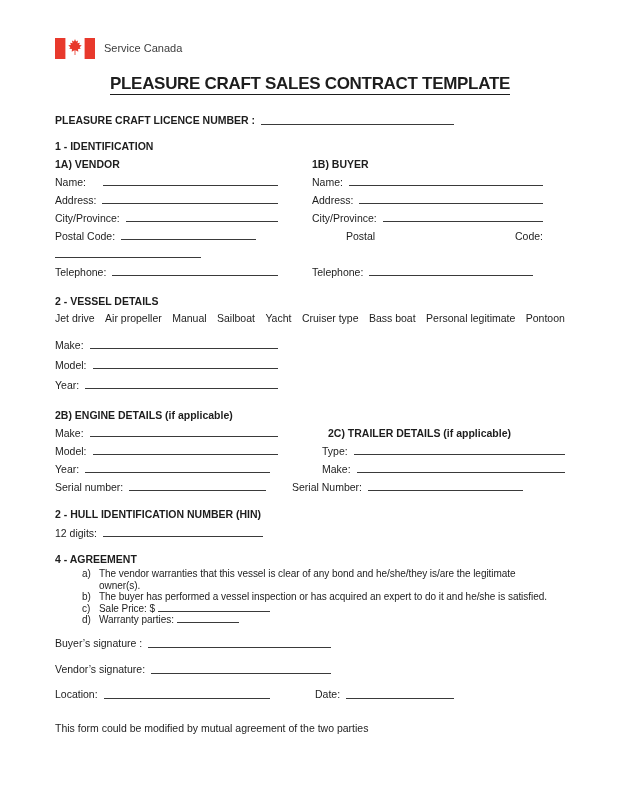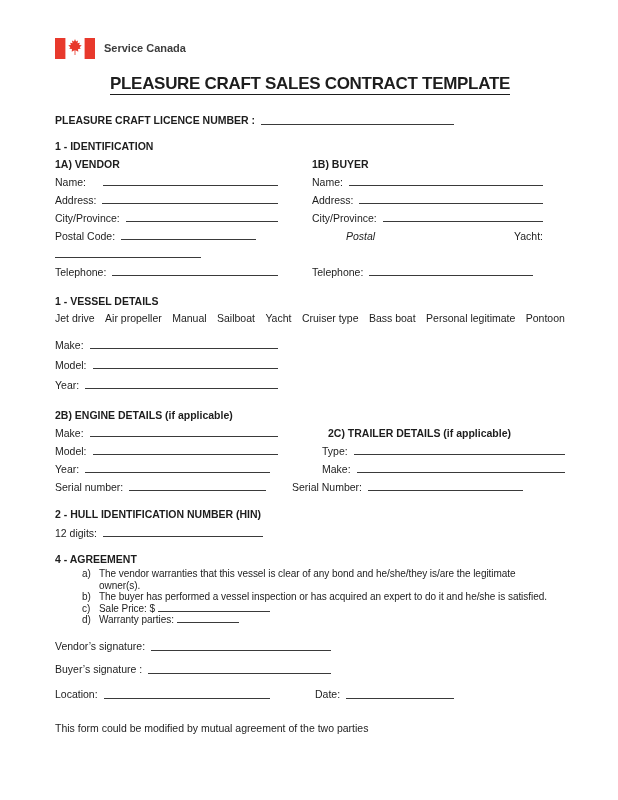--- a/index.html
+++ b/index.html
@@ -8,41 +8,41 @@
     background:#ffffff; color:#1d1d1d;
     font-family:"Liberation Sans", sans-serif; font-size:10.5px;
     padding:37px 53px 0 55px; position:relative; overflow:hidden;
   }
   .b { font-weight:bold; }
   
   .bline { display:inline-block; border-bottom:1px solid #3a3a3a; height:11px; flex:none; }
   .frow { display:flex; align-items:flex-end; height:13px; }
   .frow .fl { flex:1; margin-left:6px; margin-bottom:2px; }
   
-  .logo-row { display:flex; align-items:center; height:22px;font-weight:bold; }
+  .logo-row { display:flex; align-items:center; height:22px; }
   .flag { width:40px; height:21px; flex:none; }
   .svc { margin-left:9px; color:#3d3d3d; font-size:11px; }
   
   .title-row { margin-top:15px; text-align:center; }
   .title-text { font-weight:bold; font-size:17px; letter-spacing:-0.3px;
     border-bottom:1.4px solid #1d1d1d; padding-bottom:1px; }
   
   .licence-row { margin-top:18px; display:flex; align-items:flex-end; height:14px; }
   .licence-row .bline { width:193px; margin-left:6px; margin-bottom:1px; }
   
   .sech { font-weight:bold; }
   .h-ident { margin-top:14px; }
   
   .cols { display:flex;align-items:flex-end; }
   .vcol { width:223px; margin-right:34px; flex:none; }
   .bcol { flex:1; padding-right:22px; }
   .cols-1 .frow, .cols-2 .frow { margin-top:5px; }
   .headrow { margin-top:4px; }
   .postal-buyer { justify-content:space-between; }
-  .postal-word { margin-left:34px;font-style:italic; }
+  .postal-word { margin-left:34px; }
   
   .h-vessel { margin-top:17px; }
   .h-circle { margin-top:6px; }
   .types-row { margin-top:5px; display:flex; justify-content:space-between; }
   .mmy { margin-top:14px; width:223px; }
   .mmy .frow { margin-top:7px; }
   
   .cols-2 { margin-top:12px; }
   .vcol2 { width:223px; margin-right:14px; flex:none; }
   .tcol { flex:1; }
@@ -139,31 +139,31 @@
       <div class="frow">
           <span>Address:</span>
           <span class="bline fl"></span>
         </div>
       <div class="frow">
           <span>City/Province:</span>
           <span class="bline fl"></span>
         </div>
       <div class="frow postal-buyer">
           <span class="postal-word">Postal</span>
-          <span>Yacht:</span>
+          <span>Code:</span>
         </div>
       <div class="frow"></div>
       <div class="frow">
           <span>Telephone:</span>
           <span class="bline fl" style="margin-right:10px"></span>
         </div>
     </div>
   </div>
 
-  <div class="sech h-vessel">1 - VESSEL DETAILS</div>
+  <div class="sech h-vessel">2 - VESSEL DETAILS</div>
   <div class="types-row">
     <span>Jet drive</span>
     <span>Air propeller</span>
     <span>Manual</span>
     <span>Sailboat</span>
     <span>Yacht</span>
     <span>Cruiser type</span>
     <span>Bass boat</span>
     <span>Personal legitimate</span>
     <span>Pontoon</span>
@@ -247,27 +247,27 @@
       <span class="agbody"><span>Sale Price:  $</span>
       <span class="agline" style="width:112px"></span></span>
     </div>
     <div class="agitem">
       <span class="agmark">d)</span>
       <span class="agbody"><span>Warranty parties:</span>
       <span class="agline" style="width:62px"></span></span>
     </div>
   </div>
 
+  <div class="sigrow sig2">
+    <span>Buyer’s signature :</span>
+    <span class="bline" style="width:183px"></span>
+  </div>
   <div class="sigrow sig1">
     <span>Vendor’s signature:</span>
     <span class="bline" style="width:180px"></span>
-  </div>
-  <div class="sigrow sig2">
-    <span>Buyer’s signature :</span>
-    <span class="bline" style="width:183px"></span>
   </div>
   <div class="locrow">
     <div class="locgrp">
       <span>Location:</span>
       <span class="bline"></span>
     </div>
     <div class="dategrp">
       <span>Date:</span>
       <span class="bline"></span>
     </div>

